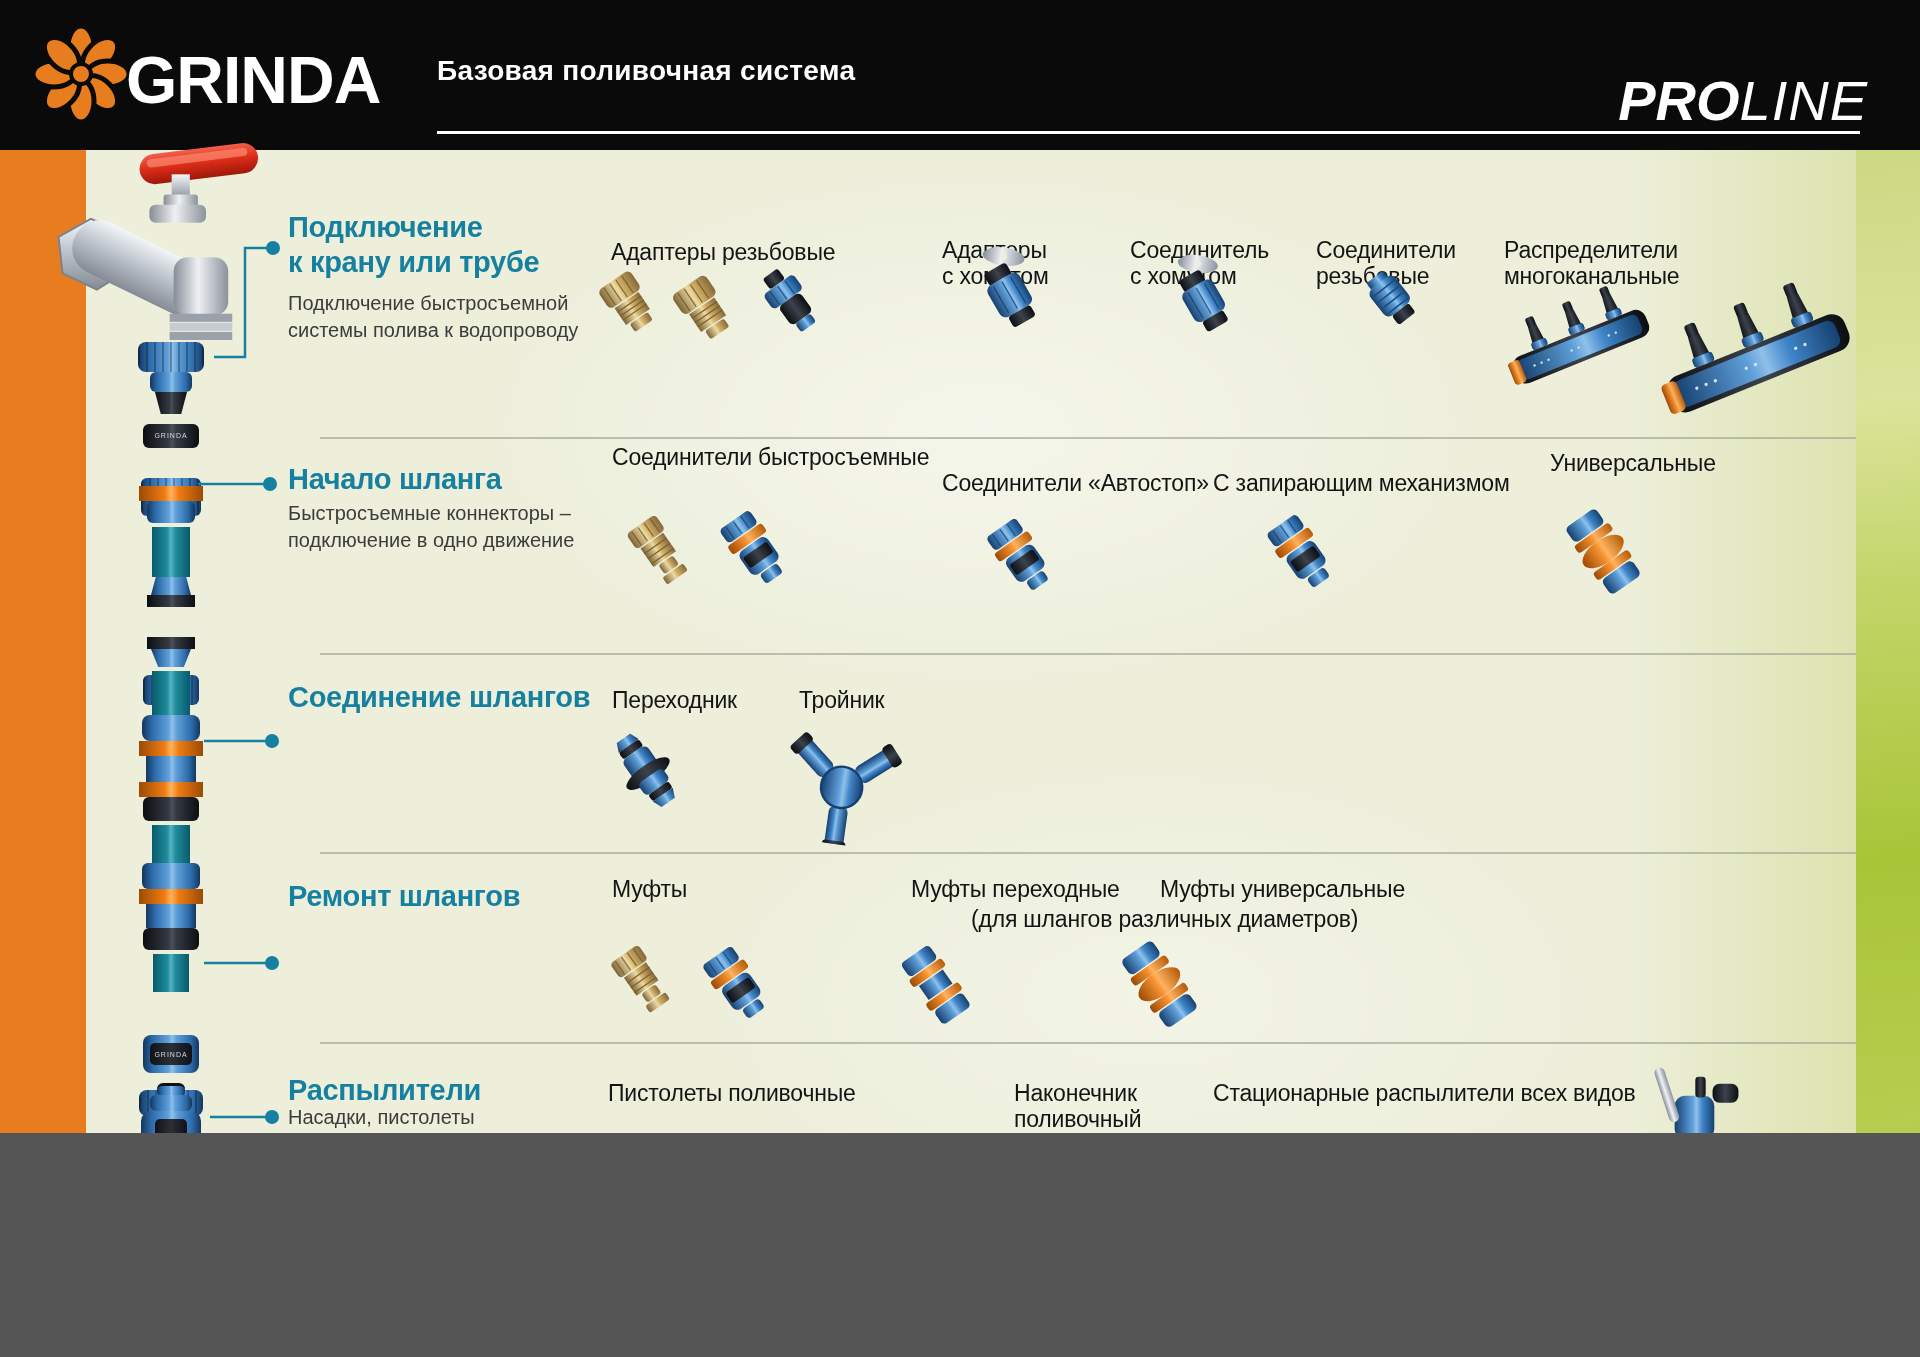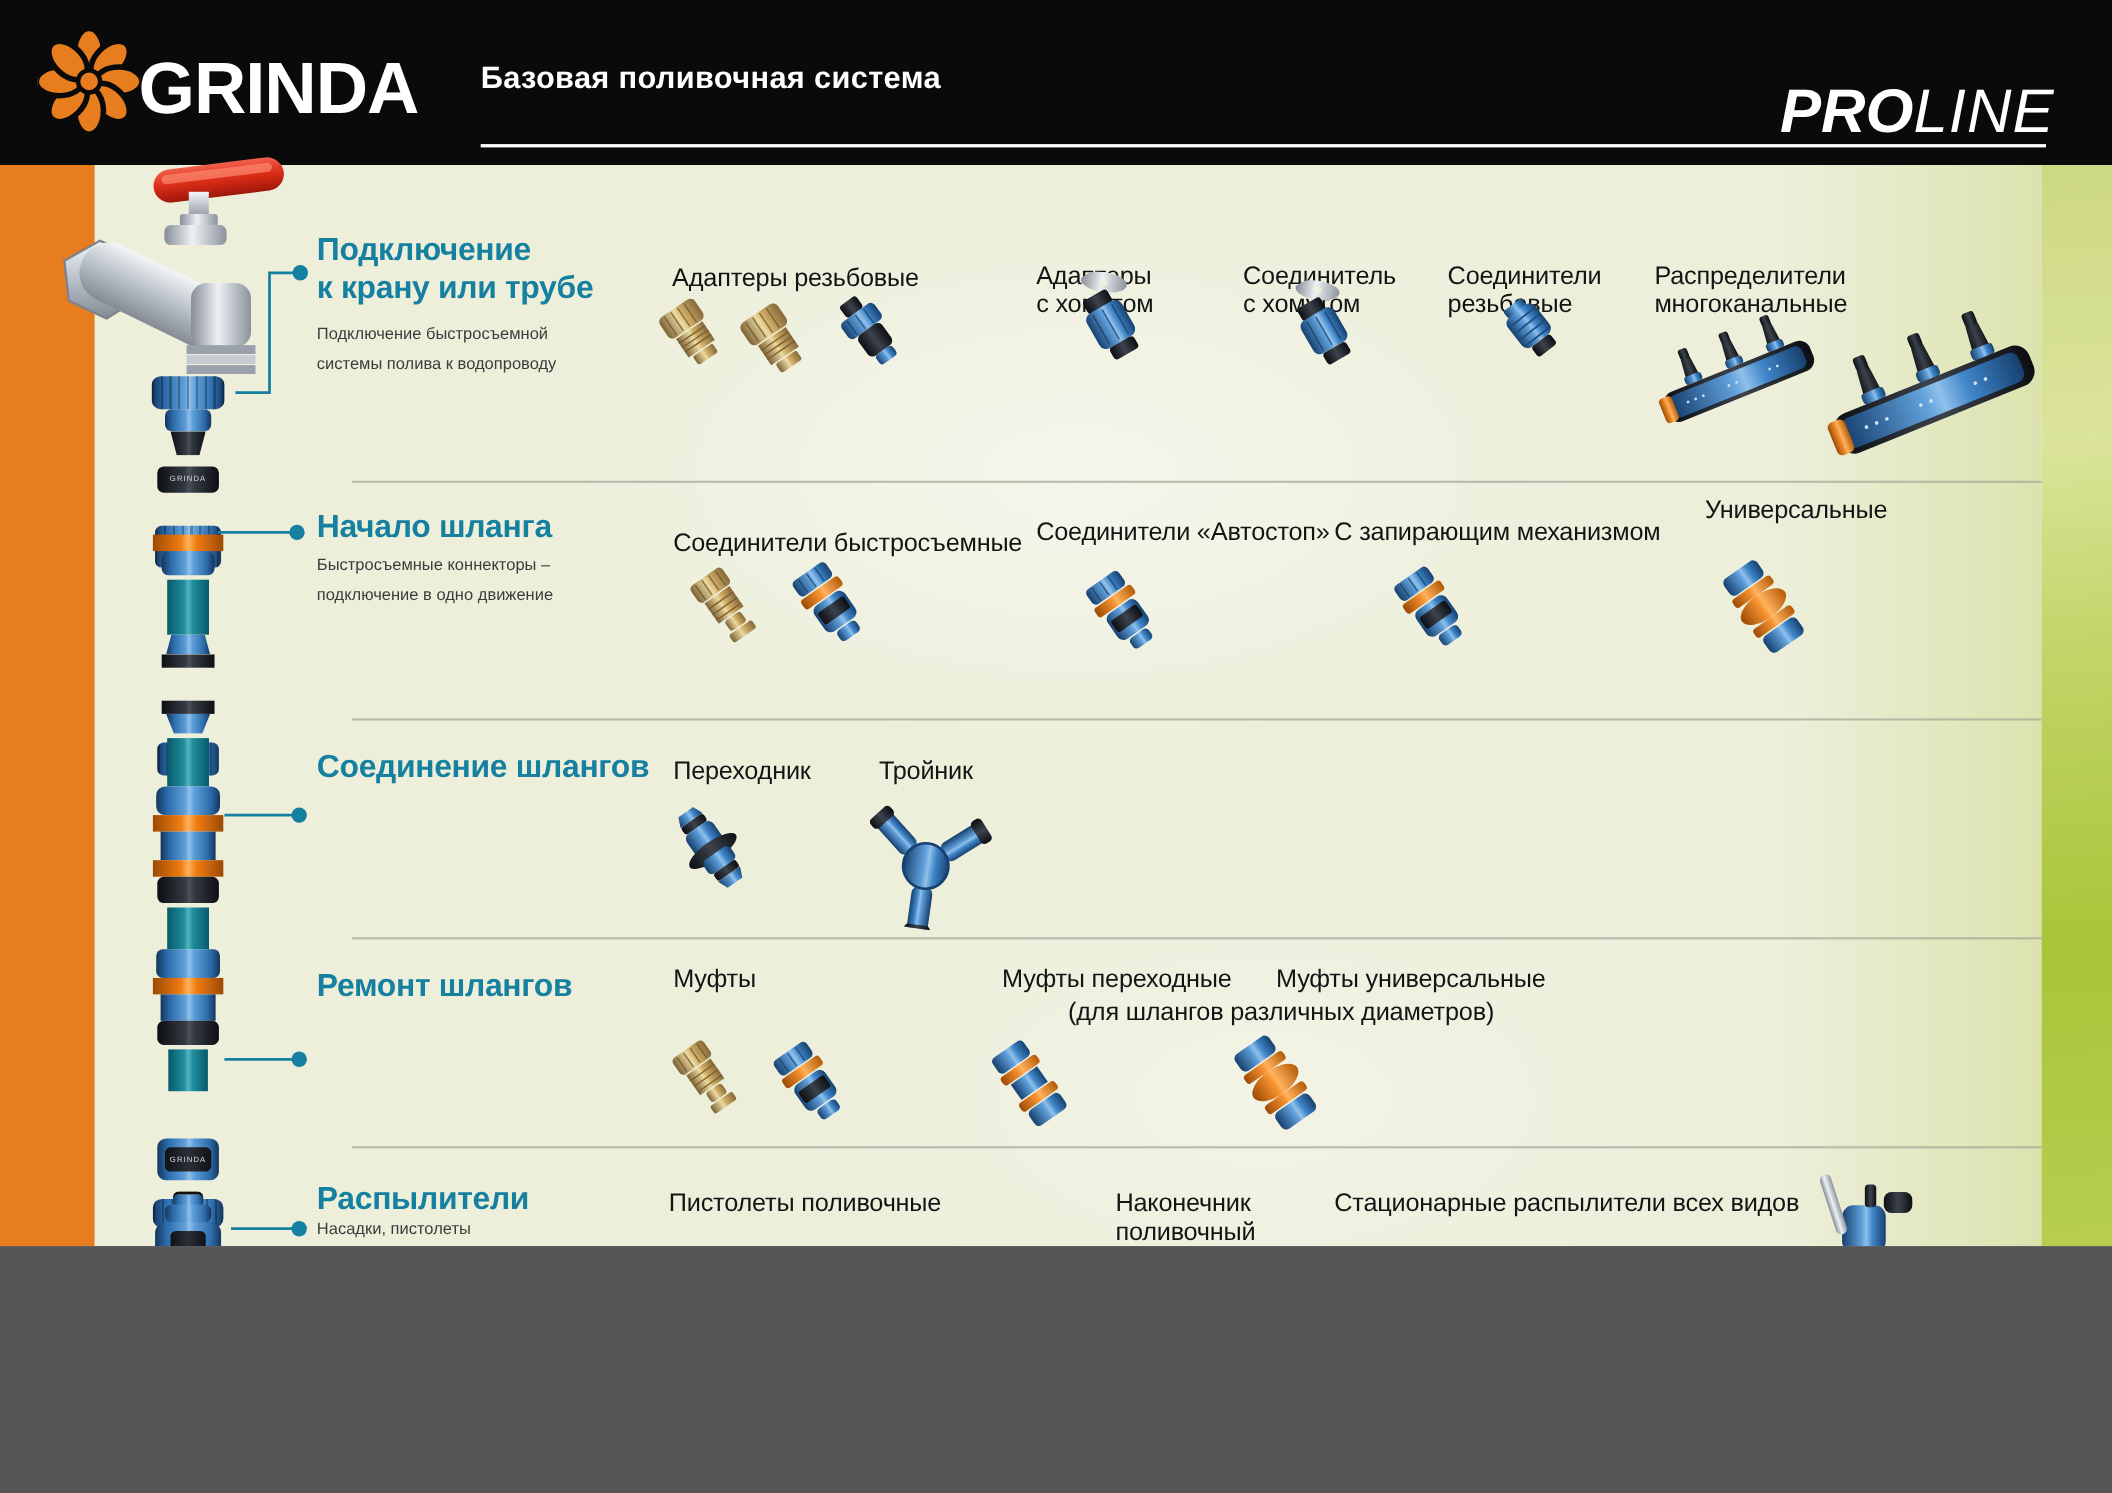--- a/index.html
+++ b/index.html
@@ -26,21 +26,21 @@
   .footer{left:0;top:1292px;width:1920px;height:65px;background:#0c87a0;}
   .footer-url{left:88px;top:1310px;font-size:26px;color:#e9f5f6;}
 
   .bg-glow1{left:480px;top:170px;width:1000px;height:520px;border-radius:50%;
       background:radial-gradient(closest-side,rgba(255,255,255,.45),rgba(255,255,255,0));}
   .bg-glow2{left:700px;top:760px;width:900px;height:480px;border-radius:50%;
       background:radial-gradient(closest-side,rgba(255,255,255,.30),rgba(255,255,255,0));}
 
   
   .sec-h{font-size:29px;font-weight:bold;color:#1680a0;line-height:35px;white-space:pre-line;letter-spacing:-.3px;}
-  .sec-d{font-size:15px;color:#3c3c3c;line-height:27px;white-space:pre-line;}
+  .sec-d{font-size:20px;color:#3c3c3c;line-height:27px;white-space:pre-line;}
   .plabel{font-size:23px;color:#141414;line-height:26px;white-space:pre-line;letter-spacing:-.2px;}
   .divider{height:2px;background:#a3a897;opacity:.7;}
 
   
   .blueC{background:linear-gradient(90deg,#14365e 0%,#2d6cab 18%,#5f9fd9 45%,#8fc0ea 52%,#5f9fd9 60%,#2d6cab 85%,#14365e 100%);}
   .darkC{background:linear-gradient(90deg,#0c0e12,#343942 45%,#4a505b 52%,#343942 60%,#0c0e12);}
   .orangeC{background:linear-gradient(90deg,#9c4a04,#ef7c12 40%,#ffb25e 50%,#ef7c12 62%,#9c4a04);}
   .tealC{background:linear-gradient(90deg,#085a6b,#1f8c9d 40%,#57b3bf 50%,#1f8c9d 62%,#085a6b);}
   .ribs{position:relative;}
   .ribs::after{content:"";position:absolute;inset:0;border-radius:inherit;
@@ -489,21 +489,21 @@
   <div class="abs product" style="left:1498px;top:272px;width:150px;height:110px;transform:rotate(-22deg)"><svg viewBox="0 0 240 170">
         <use href="#manifold"></use>
       </svg></div>
   <div class="abs product" style="left:1648px;top:262px;width:200px;height:150px;transform:rotate(-22deg)"><svg viewBox="0 0 240 170">
         <use href="#manifold"></use>
       </svg></div>
 
   <div class="abs sec-h" style="left:288px;top:462px">Начало шланга</div>
   <div class="abs sec-d" style="left:288px;top:500px">Быстросъемные коннекторы –
 подключение в одно движение</div>
-  <div class="abs plabel" style="left:612px;top:480px">Соединители быстросъемные</div>
+  <div class="abs plabel" style="left:612px;top:444px">Соединители быстросъемные</div>
   <div class="abs plabel" style="left:942px;top:470px">Соединители «Автостоп»</div>
   <div class="abs plabel" style="left:1213px;top:470px">С запирающим механизмом</div>
   <div class="abs plabel" style="left:1550px;top:450px">Универсальные</div>
 
   <div class="abs product" style="left:628px;top:512px;width:95px;height:125px;transform:rotate(-35deg)"><svg viewBox="0 0 120 200">
         <use href="#quickBrass"></use>
       </svg></div>
   <div class="abs product" style="left:722px;top:508px;width:98px;height:130px;transform:rotate(-35deg)"><svg viewBox="0 0 120 200">
         <use href="#quickBlue"></use>
       </svg></div>

